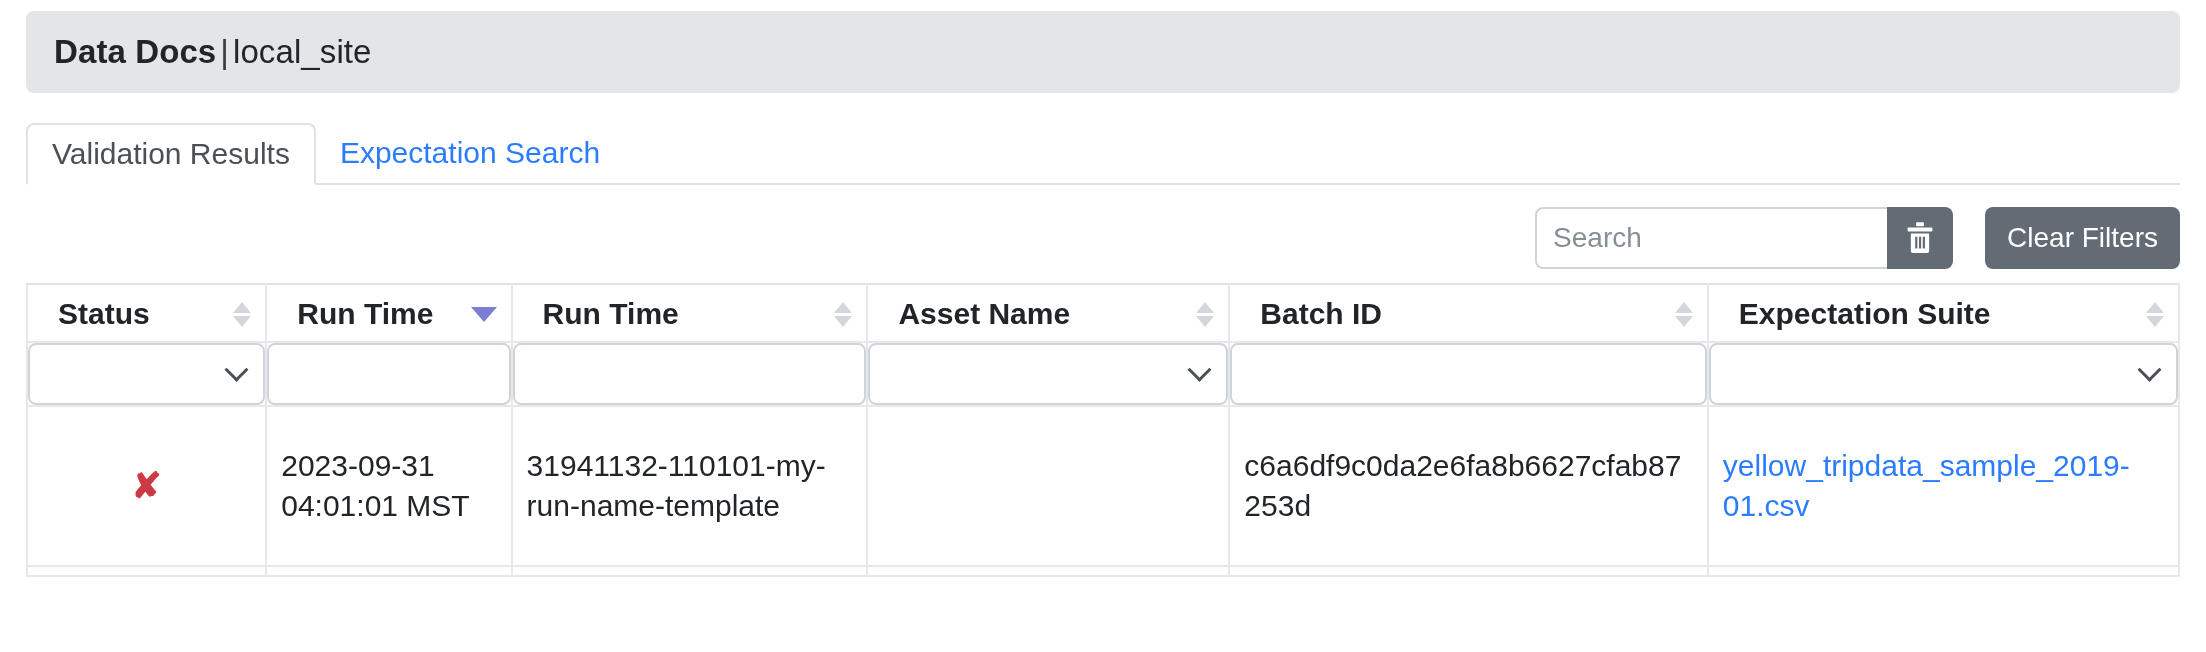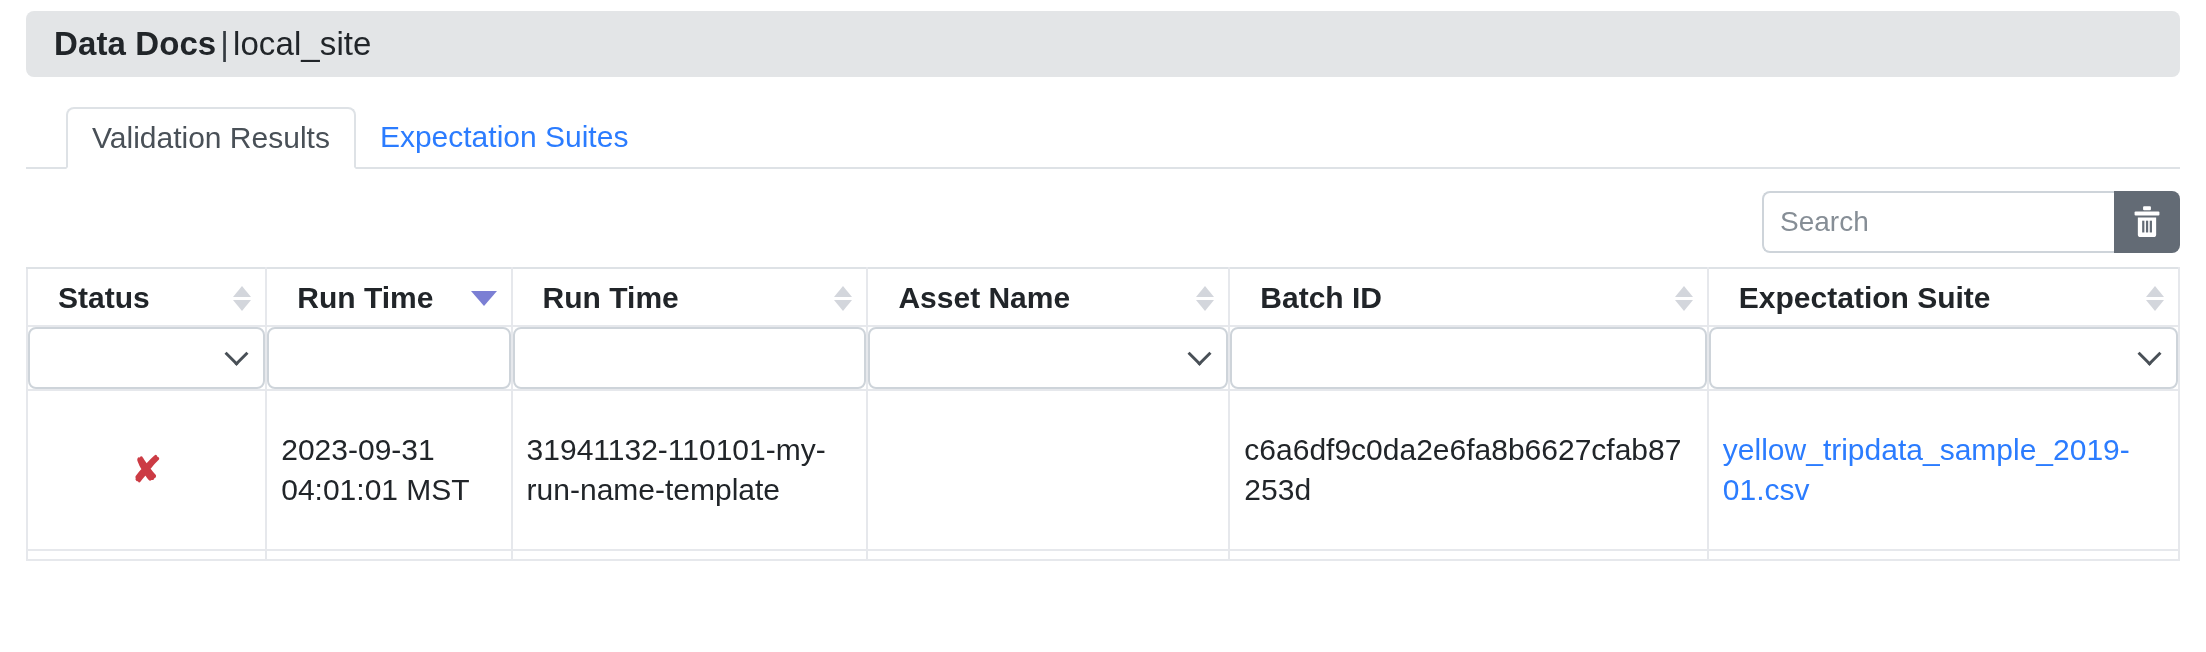--- a/index.html
+++ b/index.html
@@ -13,21 +13,21 @@
   .page {
     width: 2206px; height: 652px;
     position: relative;
     background: #fff;
     padding: 0 26px;
   }
 
   
   .header-panel {
     margin-top: 11px;
-    height: 66px;
+    height: 82px;
     background: #e3e5e7;
     border-radius: 8px;
     display: flex;
     align-items: center;
     padding-left: 28px;
   }
   .header-title {
     font-size: 33px;
     color: #212529;
     letter-spacing: 0.1px;
@@ -55,21 +55,20 @@
     cursor: pointer;
     position: relative;
   }
   .tab.active {
     color: #495057;
     background: #fff;
     border: 2px solid #dee2e6;
     border-bottom: 2px solid #fff;
     border-radius: 8px 8px 0 0;
     margin-bottom: -2px;
-    margin-left: 40px;
   }
   .tab.link {
     color: #2b7cff;
   }
 
   
   .toolbar {
     margin-top: 22px;
     height: 62px;
     display: flex;
@@ -223,38 +222,39 @@
     <div class="header-title">
       <span class="brand">Data Docs</span><span class="sep">|</span><span class="site">local_site</span>
     </div>
   </div>
 
   <div class="tabs">
     <div class="tab active">
       <span>Validation Results</span>
     </div>
     <div class="tab link">
-      <span>Expectation Suites</span>
+      <span>Expectation Search</span>
     </div>
   </div>
 
   <div class="toolbar">
     <div class="search-group">
       <input class="search-input" type="text" placeholder="Search" style="">
       <button class="trash-btn">
         <svg width="32" height="34" viewBox="0 0 24 26">
           <rect x="9" y="1" width="6" height="3" rx="0.8" fill="#ffffff"></rect>
           <rect x="2.5" y="5" width="19" height="3" rx="0.8" fill="#ffffff"></rect>
           <path d="M5 9.5 h14 v13 a2 2 0 0 1 -2 2 h-10 a2 2 0 0 1 -2 -2 z" fill="#ffffff"></path>
           <rect x="8.3" y="12" width="1.7" height="9" fill="#636b75"></rect>
           <rect x="11.2" y="12" width="1.7" height="9" fill="#636b75"></rect>
           <rect x="14.1" y="12" width="1.7" height="9" fill="#636b75"></rect>
         </svg>
       </button>
     </div>
+    <button class="clear-btn">Clear Filters</button>
   </div>
 
   <table class="tbl">
     <colgroup>
       <col style="width:195px">
       <col style="width:200px">
       <col style="width:290px">
       <col style="width:295px">
       <col style="width:390px">
       <col style="width:384px">

